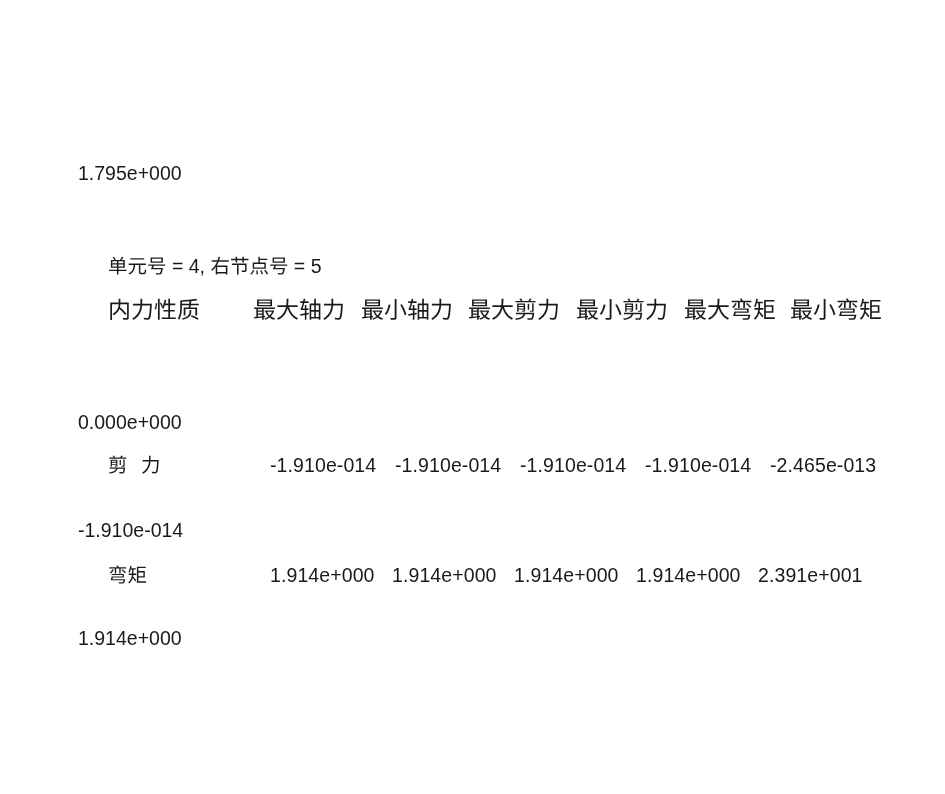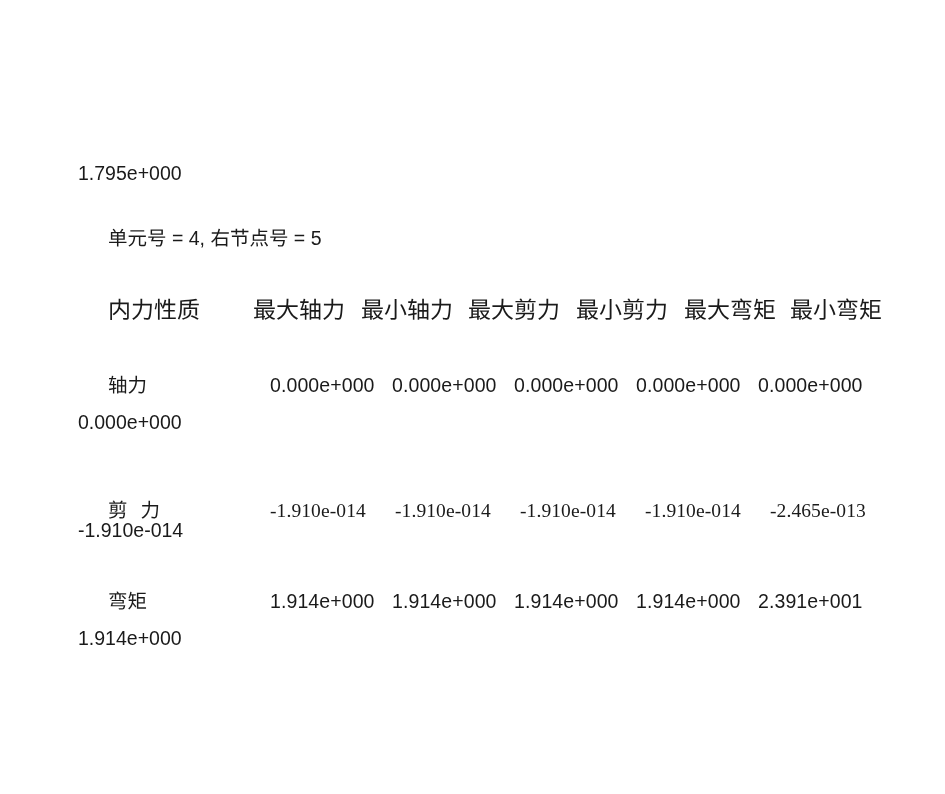--- a/index.html
+++ b/index.html
@@ -83,47 +83,45 @@
     display: inline-block;
     text-align: left;
   }
 
   .info-line {
     position: absolute;
     left: 78px;
     font-size: 19.5px;
     line-height: 37px;
     white-space: nowrap;
+    margin-top: 28px;
   }
 
   .neg-row .value-cell { width: 125px; }
 </style>
 </head>
 <body>
 
 <div class="page">
 
   <div class="wrap-line" style="top:155px;">1.795e+000</div>
 
   <div class="info-line" style="top:220px;">
     <span class="line-indent"></span><span>单元号 = 4, 右节点号 = 5</span>
   </div>
 
   <div class="header-line" style="top:292px;">
     <span class="line-indent"></span><span class="header-cell" style="width:145px;">内力性质</span><span class="header-cell" style="width:108px;">最大轴力</span><span class="header-cell" style="width:107px;">最小轴力</span><span class="header-cell" style="width:108px;">最大剪力</span><span class="header-cell" style="width:108px;">最小剪力</span><span class="header-cell" style="width:106px;">最大弯矩</span><span class="header-cell">最小弯矩</span>
   </div>
 
-  <div class="report-line" style="top:367px;">
-    <span class="line-indent"></span><span class="row-label">轴力</span><span class="value-cell w-std">0.000e+000</span><span class="value-cell w-std">0.000e+000</span><span class="value-cell w-std">0.000e+000</span><span class="value-cell w-std">0.000e+000</span><span class="value-cell w-last">0.000e+000</span>
-  </div>
   <div class="wrap-line" style="top:404px;">0.000e+000</div>
 
-  <div class="report-line neg-row" style="top:492px;font-family:Liberation Serif, serif;">
+  <div class="report-line neg-row" style="top:447px;">
     <span class="line-indent"></span><span class="row-label label-spaced">剪 力</span><span class="value-cell">-1.910e-014</span><span class="value-cell">-1.910e-014</span><span class="value-cell">-1.910e-014</span><span class="value-cell">-1.910e-014</span><span class="value-cell w-last">-2.465e-013</span>
   </div>
   <div class="wrap-line" style="top:512px;">-1.910e-014</div>
 
-  <div class="report-line" style="top:583px;">
+  <div class="report-line" style="top:557px;">
     <span class="line-indent"></span><span class="row-label">弯矩</span><span class="value-cell w-std">1.914e+000</span><span class="value-cell w-std">1.914e+000</span><span class="value-cell w-std">1.914e+000</span><span class="value-cell w-std">1.914e+000</span><span class="value-cell w-last">2.391e+001</span>
   </div>
   <div class="wrap-line" style="top:620px;">1.914e+000</div>
 
 </div>
 
 </body></html>

